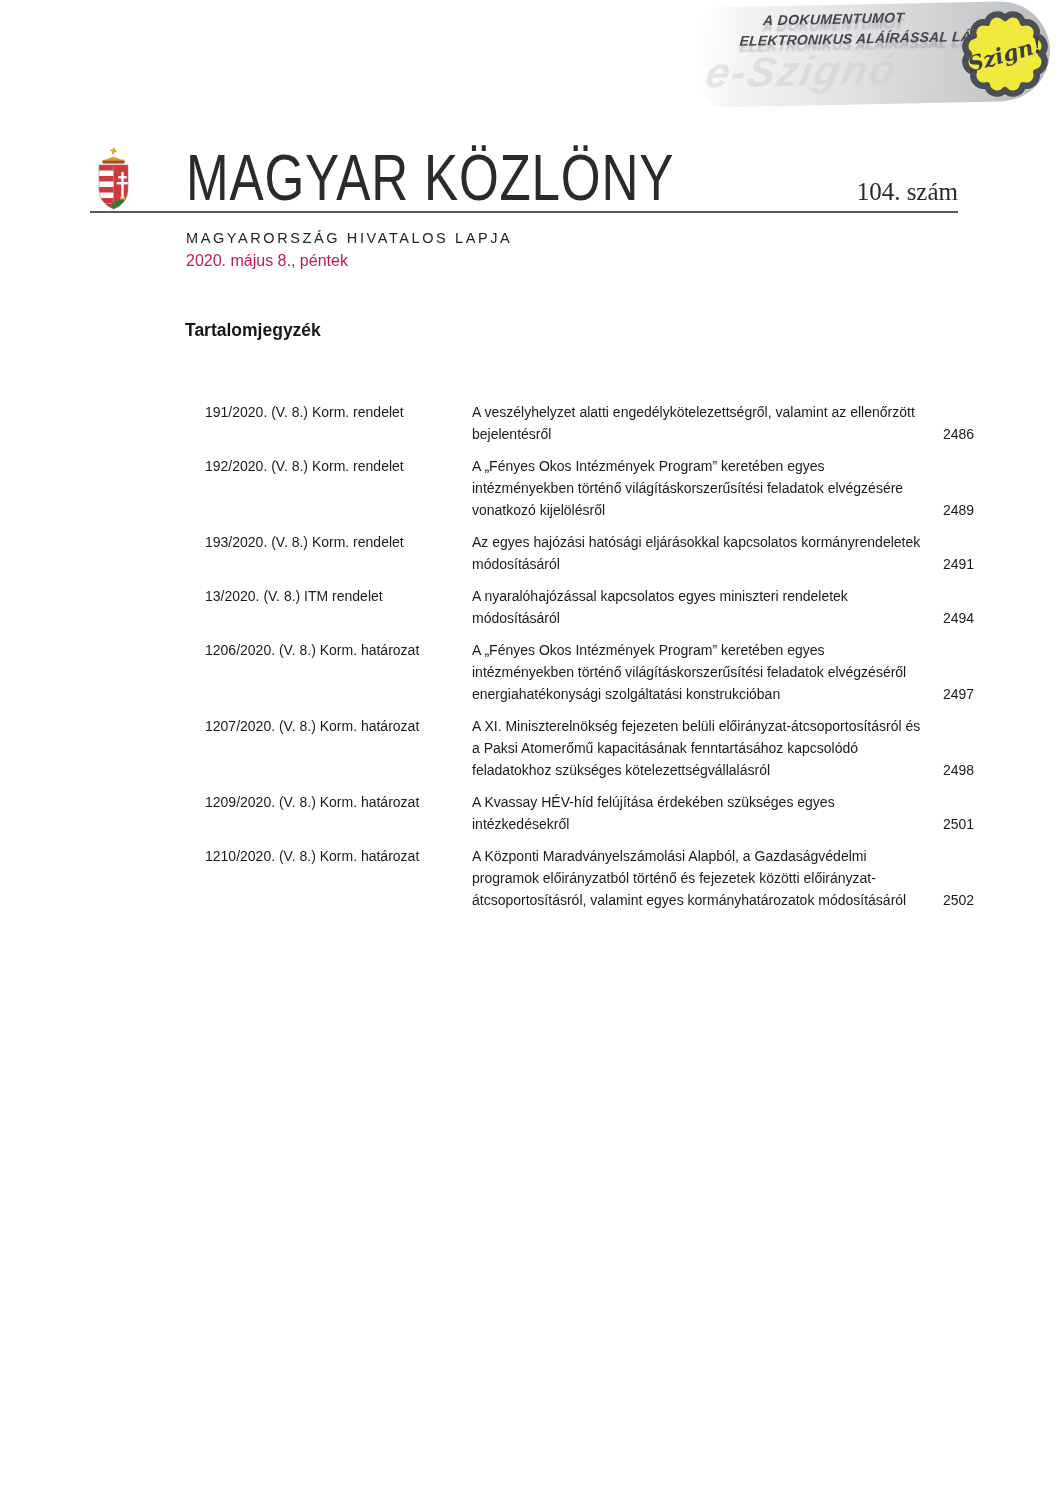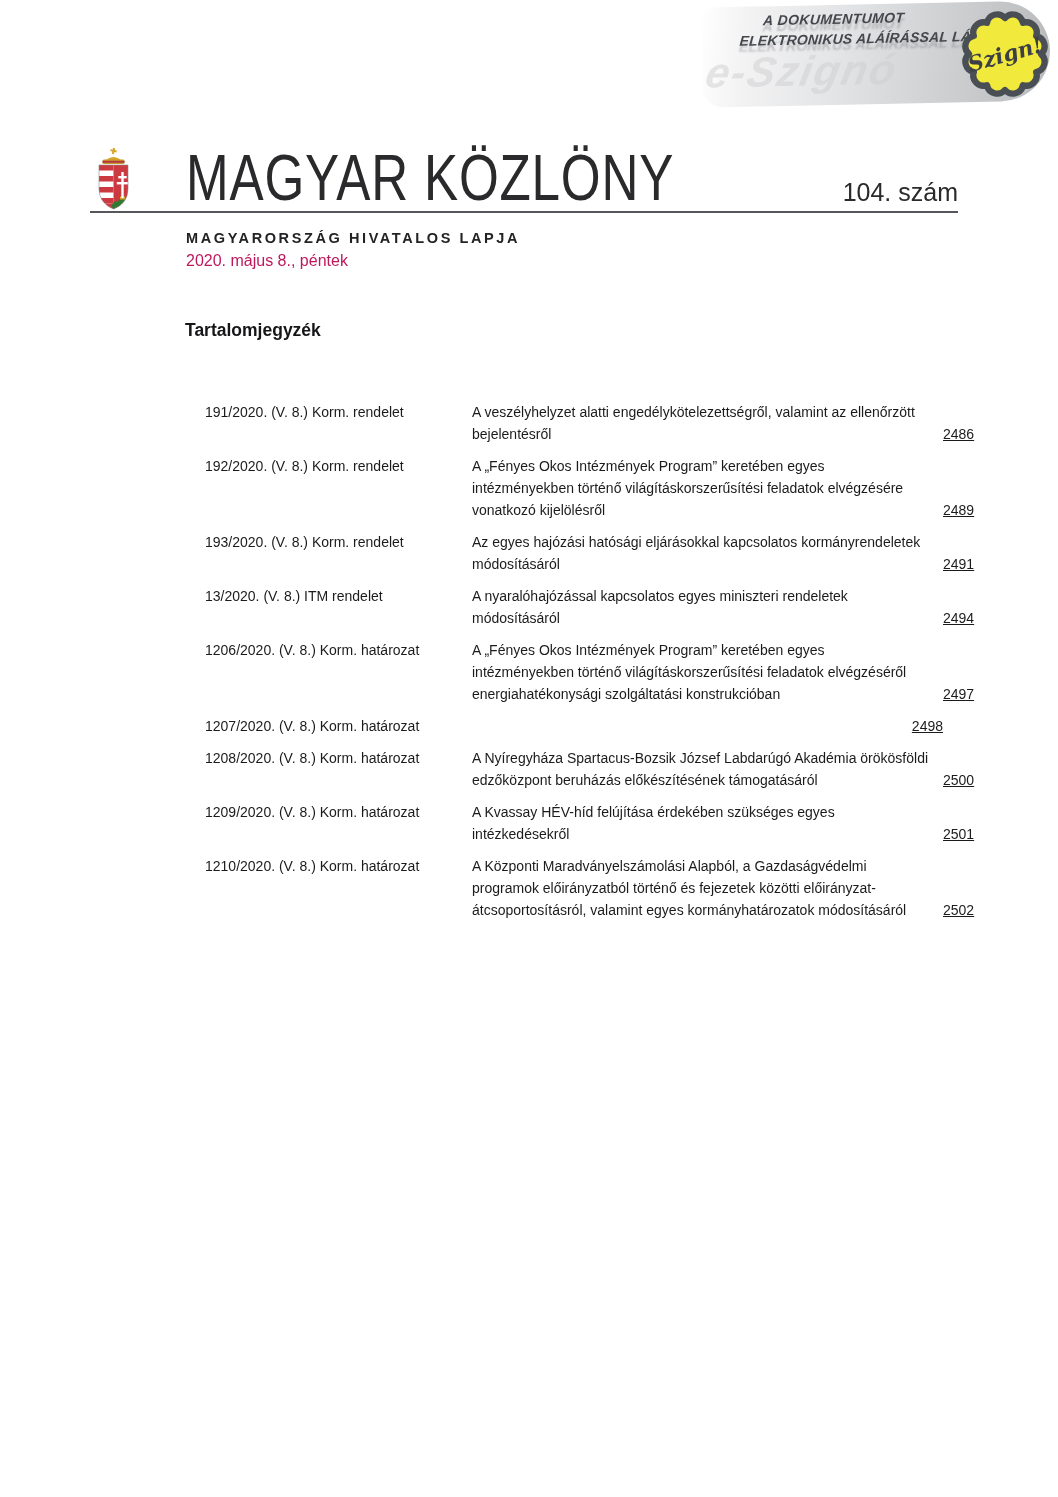--- a/index.html
+++ b/index.html
@@ -27,31 +27,31 @@
     letter-spacing:2px;color:rgba(205,206,208,.50);transform:skewX(-12deg);white-space:nowrap;
   }
   .seal{position:absolute;top:5px;right:0;}
   
   .crest{position:absolute;left:97px;top:147px;}
   .page-title{
     position:absolute;left:186px;top:146px;font-size:64px;font-weight:300;line-height:1;
     letter-spacing:1px;color:#2a2a2c;white-space:nowrap;
     transform:scaleX(.8);transform-origin:0 0;
   }
-  .issue-number{position:absolute;right:100px;top:178px;font-size:25px;font-weight:300;color:#2a2a2c;}
+  .issue-number{position:absolute;right:100px;top:178px;font-size:25px;font-weight:300;color:#2a2a2c;font-family:Liberation Serif, serif;}
   .header-rule{position:absolute;left:90px;top:211px;width:868px;height:2px;background:#55575a;}
-  .subtitle{position:absolute;left:186px;top:230px;font-size:14.5px;letter-spacing:2.6px;color:#232325;white-space:nowrap;font-weight:bold;}
+  .subtitle{position:absolute;left:186px;top:230px;font-size:14.5px;letter-spacing:2.6px;color:#232325;white-space:nowrap;}
   .dateline{position:absolute;left:186px;top:252px;font-size:16px;color:#be185d;white-space:nowrap;}
   
   .toc-heading{position:absolute;left:185px;top:320px;font-size:17.5px;font-weight:bold;color:#161618;}
   .toc-list{position:absolute;left:185px;top:401px;width:773px;display:flex;flex-direction:column;gap:10px;}
   .toc-row{display:grid;grid-template-columns:267px 471px 1fr;font-size:14px;line-height:22px;margin-left:20px;}
   .toc-id{padding-right:18px;}
   .toc-title{padding-right:14px;}
-  .toc-page{text-align:right;align-self:end;text-decoration:underline;}
+  .toc-page{text-align:right;align-self:end;}
 </style>
 </head>
 <body>
 
 <div class="sig-banner">
   <div class="banner-bg">
     <div class="sig-watermark">e-Szignó</div>
     <div class="sig-line1">A DOKUMENTUMOT</div>
     <div class="sig-line2">ELEKTRONIKUS ALÁÍRÁSSAL LÁTTA EL:</div>
   </div>
@@ -125,26 +125,22 @@
       <div class="toc-title">A nyaralóhajózással kapcsolatos egyes miniszteri rendeletek módosításáról</div>
       <div class="toc-page">2494</div>
     </div>
     <div class="toc-row">
       <div class="toc-id">1206/2020. (V. 8.) Korm. határozat</div>
       <div class="toc-title">A „Fényes Okos Intézmények Program” keretében egyes intézményekben történő világításkorszerűsítési feladatok elvégzéséről energiahatékonysági szolgáltatási konstrukcióban</div>
       <div class="toc-page">2497</div>
     </div>
     <div class="toc-row">
       <div class="toc-id">1207/2020. (V. 8.) Korm. határozat</div>
+      <div class="toc-title">A XI. Miniszterelnökség fejezeten belüli előirányzat-átcsoportosításról és a Paksi Atomerőmű kapacitásának fenntartásához kapcsolódó feladatokhoz szükséges kötelezettségvállalásról</div>
       <div class="toc-page">2498</div>
-    </div>
-    <div class="toc-row">
-      <div class="toc-id">1208/2020. (V. 8.) Korm. határozat</div>
-      <div class="toc-title">A Nyíregyháza Spartacus-Bozsik József Labdarúgó Akadémia örökösföldi edzőközpont beruházás előkészítésének támogatásáról</div>
-      <div class="toc-page">2500</div>
     </div>
     <div class="toc-row">
       <div class="toc-id">1209/2020. (V. 8.) Korm. határozat</div>
       <div class="toc-title">A Kvassay HÉV-híd felújítása érdekében szükséges egyes intézkedésekről</div>
       <div class="toc-page">2501</div>
     </div>
     <div class="toc-row">
       <div class="toc-id">1210/2020. (V. 8.) Korm. határozat</div>
       <div class="toc-title">A Központi Maradványelszámolási Alapból, a Gazdaságvédelmi programok előirányzatból történő és fejezetek közötti előirányzat-átcsoportosításról, valamint egyes kormányhatározatok módosításáról</div>
       <div class="toc-page">2502</div>

